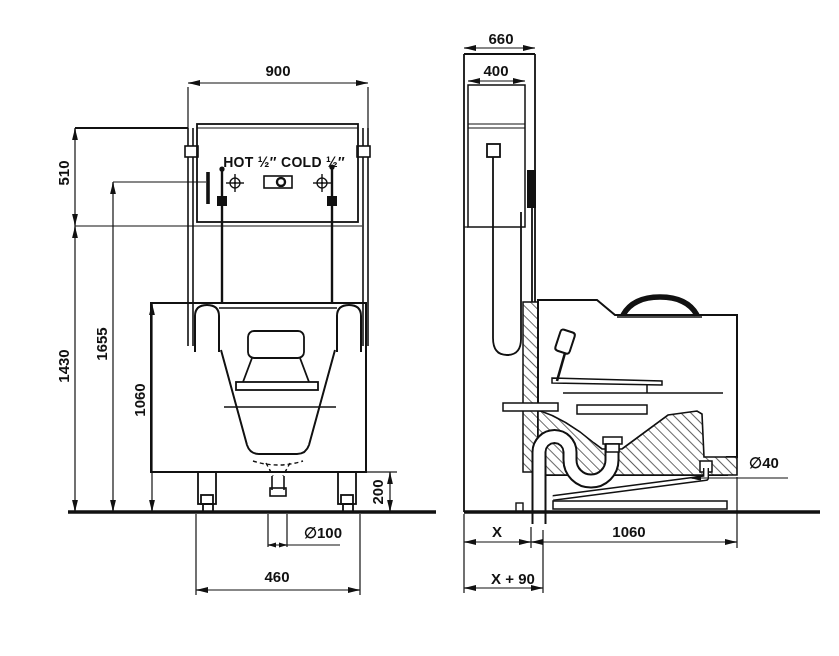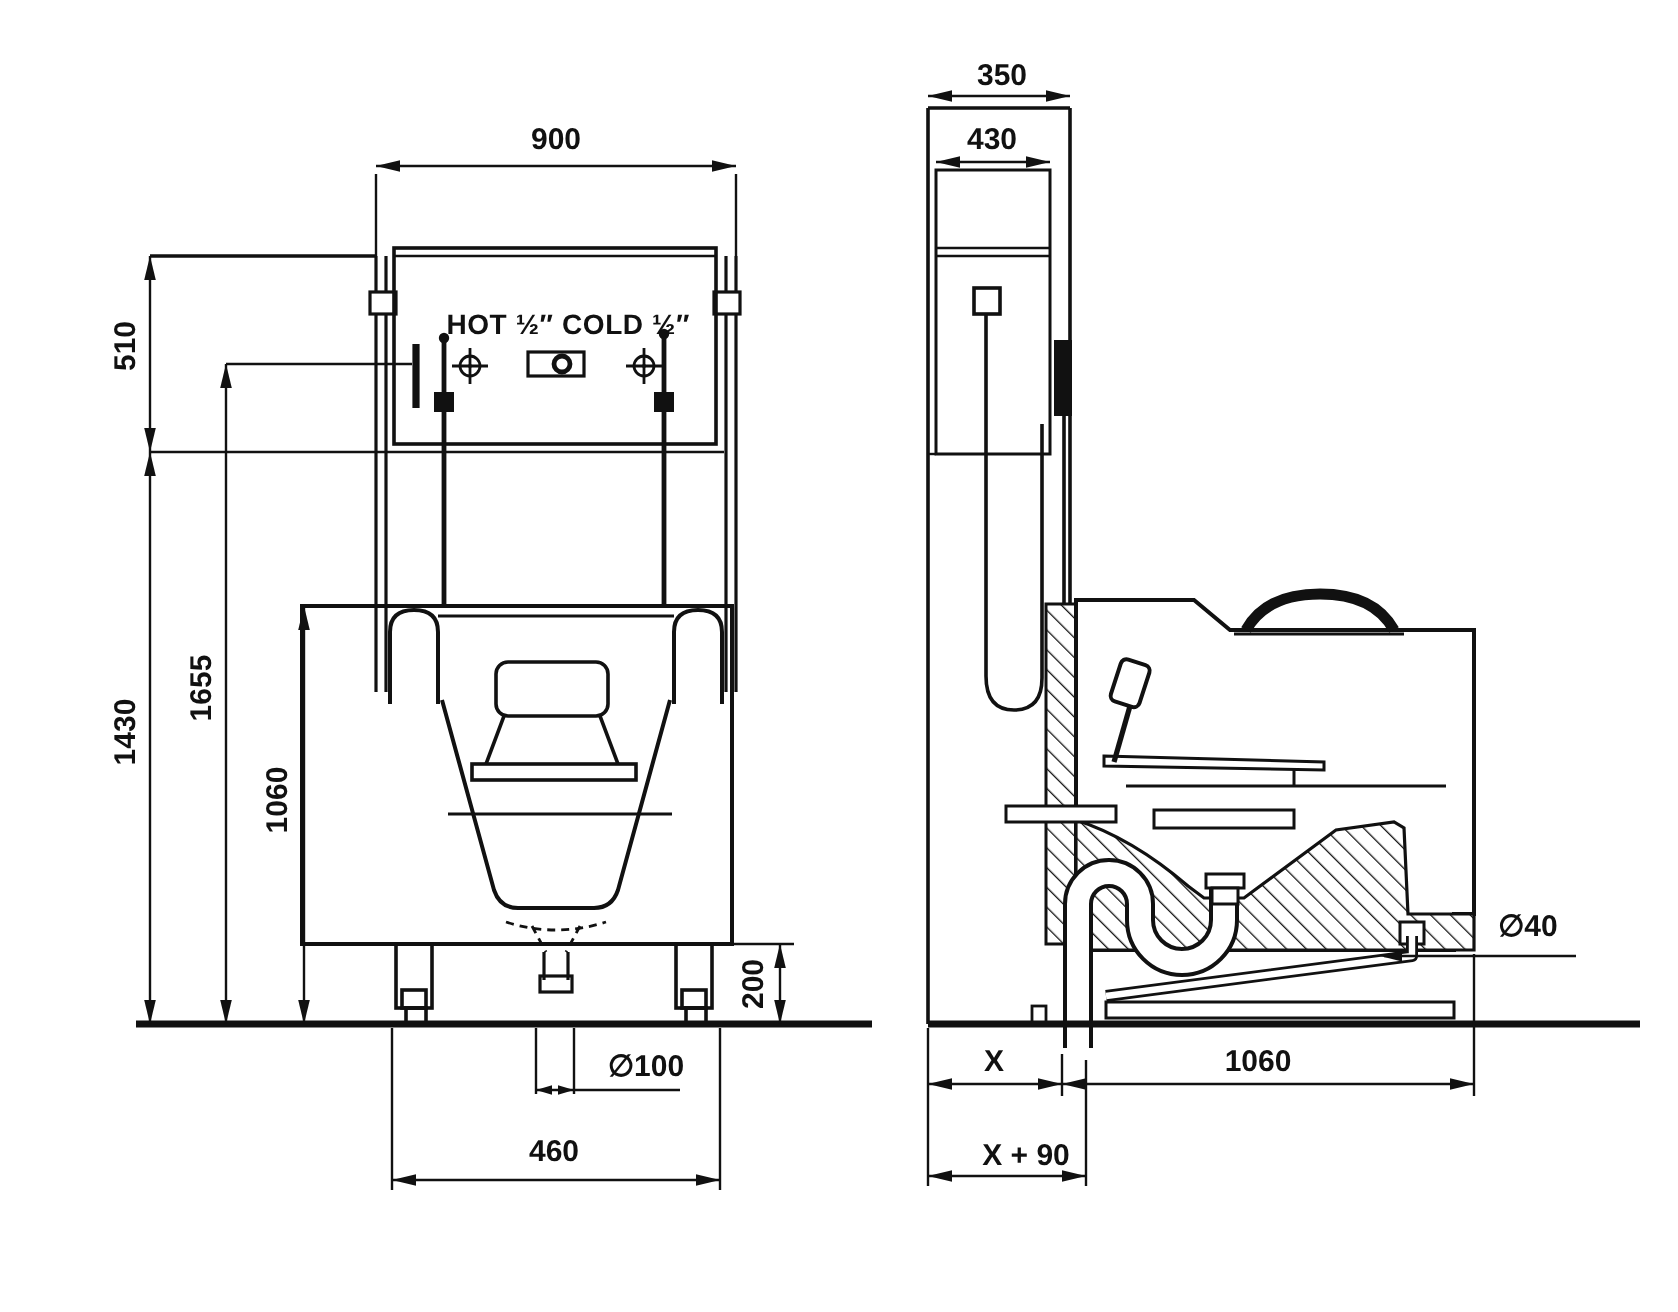--- a/index.html
+++ b/index.html
@@ -238,20 +238,20 @@
 <div class="lbl v" style="left:63px;top:173px;">510</div>
 <div class="lbl v" style="left:63px;top:366px;">1430</div>
 <div class="lbl v" style="left:101px;top:344px;">1655</div>
 <div class="lbl v" style="left:139px;top:400px;">1060</div>
 <div class="lbl small" style="left:250px;top:162px;">HOT ½″</div>
 <div class="lbl small" style="left:313px;top:162px;">COLD ½″</div>
 <div class="lbl v" style="left:377px;top:492px;">200</div>
 <div class="lbl" style="left:323px;top:533px;">∅100</div>
 <div class="lbl" style="left:277px;top:576px;">460</div>
 
-<div class="lbl" style="left:501px;top:38px;">350</div>
-<div class="lbl" style="left:496px;top:70px;">430</div>
+<div class="lbl" style="left:501px;top:38px;">660</div>
+<div class="lbl" style="left:496px;top:70px;">400</div>
 <div class="lbl" style="left:764px;top:463px;">∅40</div>
 <div class="lbl" style="left:497px;top:531px;">X</div>
 <div class="lbl" style="left:629px;top:531px;">1060</div>
 <div class="lbl" style="left:513px;top:578px;">X + 90</div>
 
 </div>
 
 </body></html>

